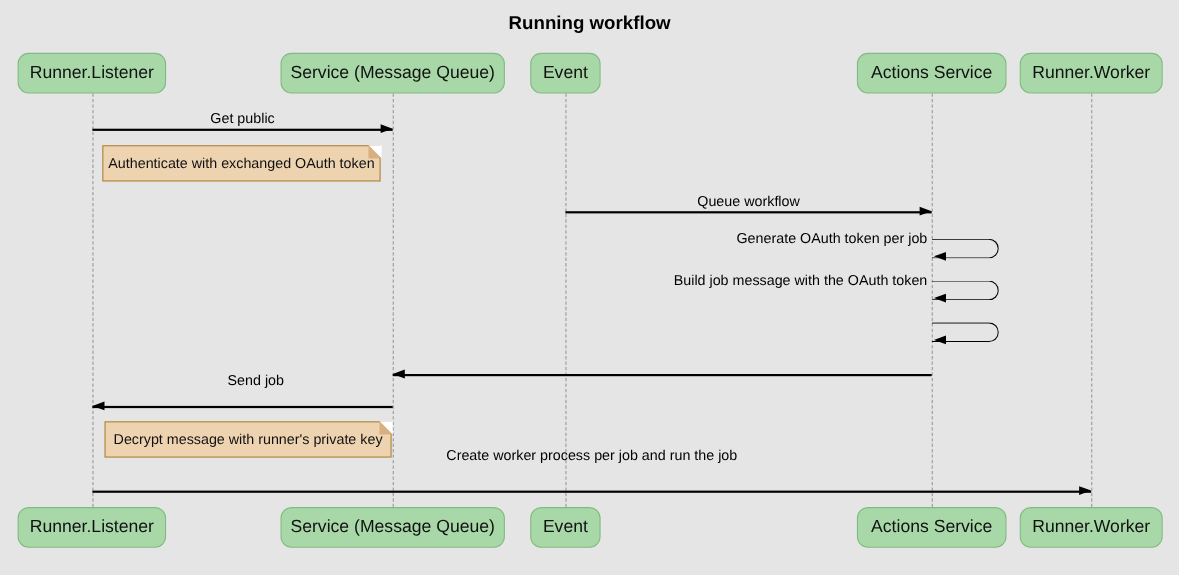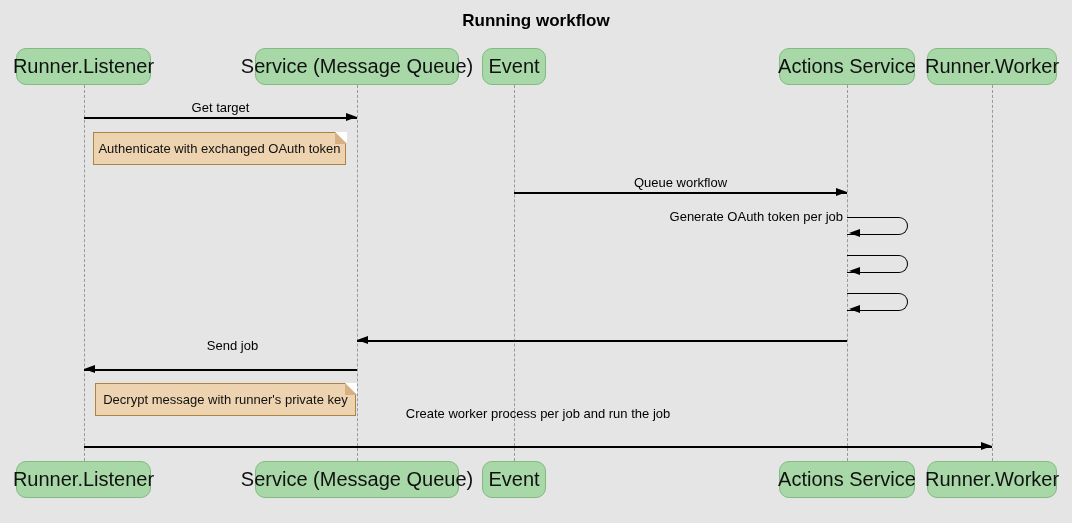--- a/index.html
+++ b/index.html
@@ -34,21 +34,21 @@
   }
   .participant {
     position: absolute;
     height: 37px;
     background: #a8d8a8;
     border: 1px solid #81bb81;
     border-radius: 10px;
     display: flex;
     align-items: center;
     justify-content: center;
-    font-size: 20px;
+    font-size: 16px;
     color: #111111;
     box-sizing: border-box;
     white-space: nowrap;
   }
   .msg-label {
     position: absolute;
     font-size: 13px;
     color: #000000;
     text-align: center;
     height: 16px;
@@ -134,38 +134,39 @@
   <div class="participant" style="left:482px;top:48px;width:64px;">
       <span>Event</span>
     </div>
   <div class="participant" style="left:779px;top:48px;width:136px;">
       <span>Actions Service</span>
     </div>
   <div class="participant" style="left:927px;top:48px;width:130px;">
       <span>Runner.Worker</span>
     </div>
 
-  <div class="msg-label" style="left:84px;top:100px;width:273px;">Get target</div>
+  <div class="msg-label" style="left:84px;top:100px;width:273px;">Get public</div>
   <div class="msg-line" style="left:84px;top:117px;width:273px;"></div>
   <div class="arrow-r" style="left:346px;top:113px;"></div>
 
   <div class="note" style="left:93px;top:132px;width:253px;height:33px;">
     <span>Authenticate with exchanged OAuth token</span>
     <span class="fold-cover"></span>
     <span class="fold-flap"></span>
   </div>
 
   <div class="msg-label" style="left:514px;top:175px;width:333px;text-align:center;">Queue workflow</div>
   <div class="msg-line" style="left:514px;top:192px;width:333px;"></div>
   <div class="arrow-r" style="left:836px;top:188px;"></div>
 
   <div class="msg-label right-align" style="left:300px;top:209px;width:543px;">Generate OAuth token per job</div>
   <div class="self-loop" style="left:847px;top:217px;"></div>
   <div class="arrow-l" style="left:849px;top:229px;"></div>
 
+  <div class="msg-label right-align" style="left:300px;top:247px;width:543px;">Build job message with the OAuth token</div>
   <div class="self-loop" style="left:847px;top:255px;"></div>
   <div class="arrow-l" style="left:849px;top:267px;"></div>
 
   <div class="self-loop" style="left:847px;top:293px;"></div>
   <div class="arrow-l" style="left:849px;top:305px;"></div>
 
   <div class="msg-line" style="left:357px;top:340px;width:490px;"></div>
   <div class="arrow-l" style="left:357px;top:336px;"></div>
 
   <div class="msg-label" style="left:84px;top:338px;width:273px;margin-left:12px;">Send job</div>

